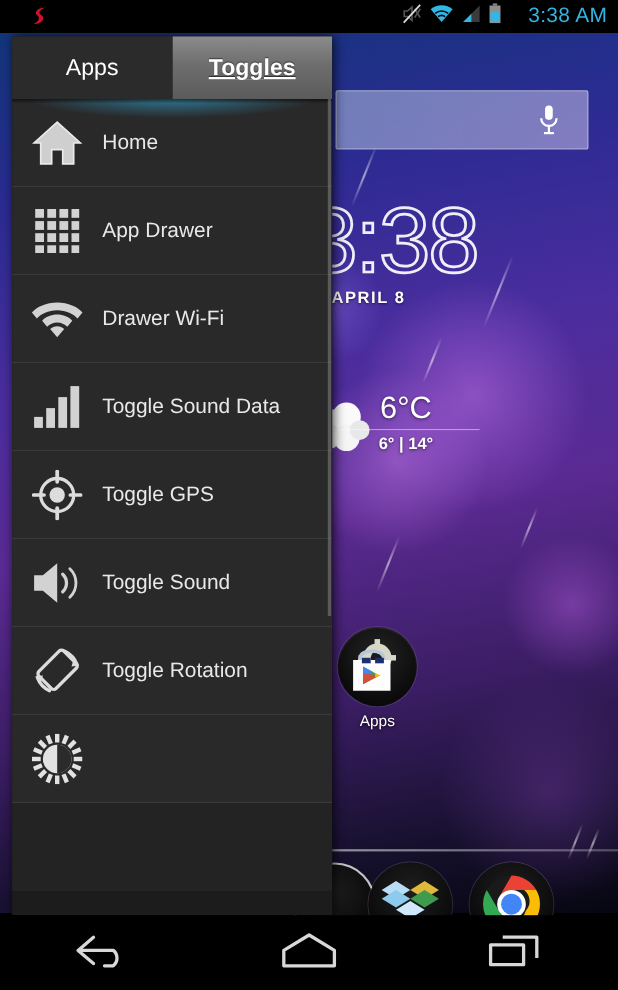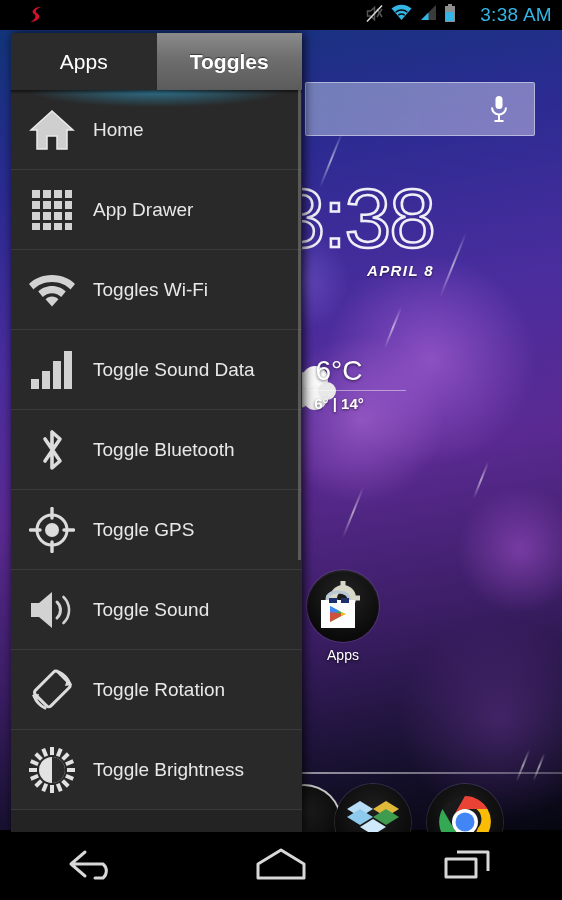--- a/index.html
+++ b/index.html
@@ -34,26 +34,25 @@
   #mic { position:absolute; right:24px; top:11px; }
 
   
   #clockwidget { position:absolute; left:236px; top:150px; width:210px; color:#fff; }
   #clocktime {
     font-size:84px; line-height:76px; font-weight:300; letter-spacing:-2px;
     color:transparent; -webkit-text-stroke:2.5px rgba(255,255,255,0.92);
     text-align:right; padding-right:12px;
   }
   #clockdate {
-    font-size:15px; font-weight:bold; letter-spacing:1.4px; text-align:right;
+    font-size:15px; font-weight:bold; letter-spacing:1.4px; text-align:center;
     padding-right:12px; margin-top:6px; color:#fff;
     text-shadow:0 1px 2px rgba(0,0,0,0.6);
-    font-style:italic;
-  }
-  #weather { position:absolute; left:254px; top:325px; width:170px; text-align:center; color:#fff; }
+  }
+  #weather { position:absolute; left:284px; top:325px; width:170px; text-align:center; color:#fff; }
   #wtemp { font-size:28px; font-weight:400; text-shadow:0 1px 3px rgba(0,0,0,0.6); }
   #wline { height:1px; background:rgba(255,255,255,0.45); margin:3px 18px 4px; }
   #wrange { font-size:15px; text-shadow:0 1px 3px rgba(0,0,0,0.6);font-weight:bold; }
   #wicon { position:absolute; left:285px; top:335px; width:58px; height:50px; }
 
   
   .appcell { position:absolute; width:100px; text-align:center; }
   .appdisc {
     width:72px; height:72px; margin:0 auto; border-radius:50%;
     background:radial-gradient(circle at 50% 35%, #242424 0%, #0b0b0b 70%, #050505 100%);
@@ -90,21 +89,21 @@
     box-shadow:2px 0 10px rgba(0,0,0,0.8);
   }
   #tabs { display:flex; width:100%; height:57px; }
   .tab {
     flex:1; display:flex; align-items:center; justify-content:center;
     font-size:21px; color:#fff; position:relative;
   }
   .tab.inactive { background:#2b2b2b; font-weight:400; }
   .tab.active {
     background:linear-gradient(180deg, #8b8b8b 0%, #6e6e6e 45%, #5b5b5b 100%);
-    font-weight:bold; text-shadow:0 -1px 1px rgba(0,0,0,0.5);
+    font-weight:bold; text-shadow:0 -1px 1px rgba(0,0,0,0.5);text-decoration:underline;
   }
   #tabshadow { position:absolute; left:0; top:57px; width:100%; height:4px;
     background:linear-gradient(180deg, rgba(0,0,0,0.55), rgba(0,0,0,0)); z-index:5; }
 
   #list { position:absolute; left:0; top:57px; width:291px; height:742px; overflow:hidden; }
   #glow {
     position:absolute; left:0; top:0; width:100%; height:26px;
     background:radial-gradient(ellipse 180px 24px at 50% 0%, rgba(50,150,190,0.70), rgba(50,150,190,0) 72%);
     pointer-events:none; z-index:4;
   }
@@ -317,45 +316,37 @@
         <span class="ico">
           <svg width="48" height="38" viewBox="0 0 48 38">
             <g fill="#d2d2d2">
               <path d="M24 12 A30 30 0 0 0 1 4 L24 34 L47 4 A30 30 0 0 0 24 12 Z" opacity="0"></path>
               <path d="M24 4 C14 4 5.5 8 1 13 L5.5 18.5 C9 14.5 16 11 24 11 C32 11 39 14.5 42.5 18.5 L47 13 C42.5 8 34 4 24 4 Z"></path>
               <path d="M24 15 C18.5 15 13.5 17.3 10.3 20.5 L14.8 26 C17.2 23.7 20.4 22.2 24 22.2 C27.6 22.2 30.8 23.7 33.2 26 L37.7 20.5 C34.5 17.3 29.5 15 24 15 Z"></path>
               <path d="M24 25.5 C21.5 25.5 19.2 26.6 17.6 28.2 L24 35.5 L30.4 28.2 C28.8 26.6 26.5 25.5 24 25.5 Z"></path>
             </g>
           </svg>
         </span>
-        <span class="lbl">Toggles Wi-Fi</span>
+        <span class="lbl">Drawer Wi-Fi</span>
       </div>
 
       <div class="row">
         <span class="ico">
           <svg width="46" height="42" viewBox="0 0 46 42">
             <g fill="#d2d2d2">
               <rect x="2" y="30" width="8" height="10"></rect>
               <rect x="13" y="22" width="8" height="18"></rect>
               <rect x="24" y="12" width="8" height="28"></rect>
               <rect x="35" y="2" width="8" height="38"></rect>
             </g>
           </svg>
         </span>
         <span class="lbl">Toggle Sound Data</span>
       </div>
 
-      <div class="row">
-        <span class="ico">
-          <svg width="34" height="46" viewBox="0 0 34 46">
-            <path d="M10 34 L25 12 L17 5 L17 41 L25 34 L10 12" fill="none" stroke="#dcdcdc" stroke-width="3.6" stroke-linejoin="round" stroke-linecap="round"></path>
-          </svg>
-        </span>
-        <span class="lbl">Toggle Bluetooth</span>
-      </div>
 
       <div class="row">
         <span class="ico">
           <svg width="46" height="46" viewBox="0 0 46 46">
             <circle cx="23" cy="23" r="15" fill="none" stroke="#dcdcdc" stroke-width="3"></circle>
             <circle cx="23" cy="23" r="7" fill="#dcdcdc"></circle>
             <g stroke="#dcdcdc" stroke-width="3.4" stroke-linecap="round">
               <line x1="23" y1="1.5" x2="23" y2="11"></line>
               <line x1="23" y1="35" x2="23" y2="44.5"></line>
               <line x1="1.5" y1="23" x2="11" y2="23"></line>
@@ -410,21 +401,20 @@
                 <rect x="38" y="21" width="8" height="4" transform="rotate(22.5 23 23)"></rect>
                 <rect x="21" y="0" width="4" height="8" transform="rotate(67.5 23 23)"></rect>
                 <rect x="21" y="38" width="4" height="8" transform="rotate(67.5 23 23)"></rect>
                 <rect x="0" y="21" width="8" height="4" transform="rotate(67.5 23 23)"></rect>
                 <rect x="38" y="21" width="8" height="4" transform="rotate(67.5 23 23)"></rect>
               </g>
             </g>
             <path d="M23 10 A13 13 0 0 1 23 36 Z" fill="#2b2b2b"></path>
           </svg>
         </span>
-        <span class="lbl">Toggle Brightness</span>
       </div>
 
       <div class="row" style="background:#232323;border-bottom:none;"></div>
     </div>
   </div>
 
   <div id="navbar">
     <div class="navbtn">
       <span>
         <svg width="54" height="34" viewBox="0 0 54 34">

